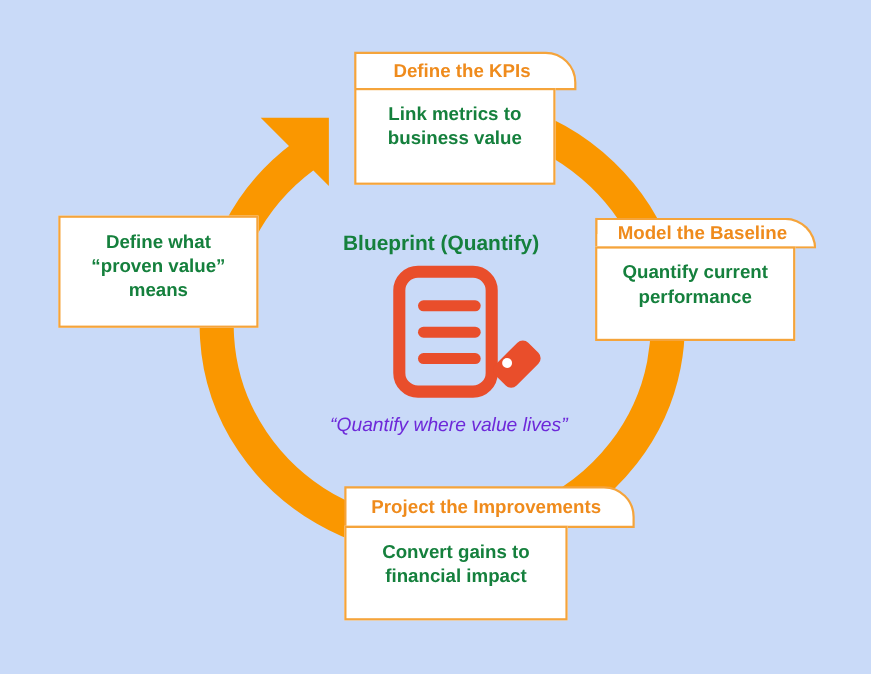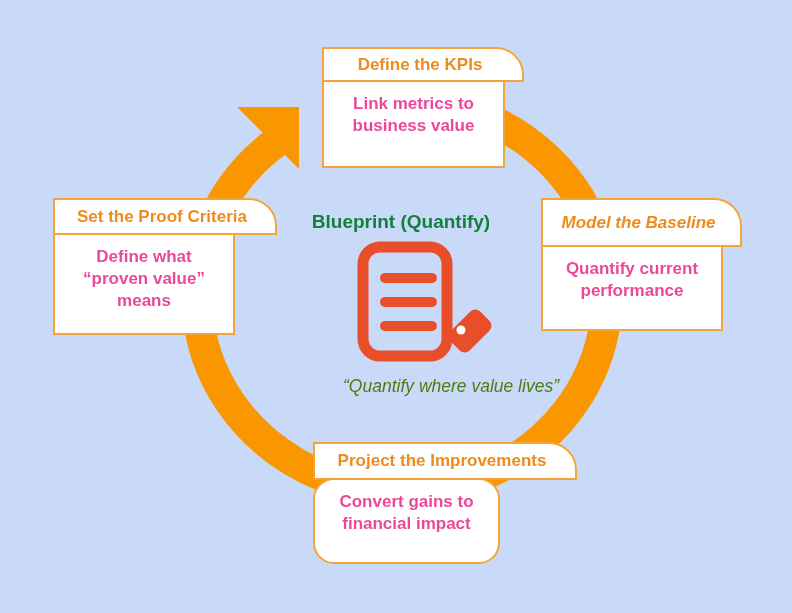--- a/index.html
+++ b/index.html
@@ -21,52 +21,51 @@
     font-weight:bold;
     font-size:17px;
     display:flex;align-items:center;justify-content:center;
     padding-right:6px;
   }
   .st-body{
     box-sizing:border-box;
     background:#ffffff;
     border:2px solid #F5A43B;
     margin-top:-2px;
-    color:#ec4899;
+    color:#15803d;
     font-weight:bold;
     font-size:17px;
     text-align:center;
     white-space:pre-line;
     line-height:1.3;
     padding-top:11px;
   }
   .s0{left:322px;top:47px;}
   .s0 .st-head{width:202px;height:35px;text-align:center;}
   .s0 .st-body{width:183px;height:88px;}
   .s1{left:541px;top:198px;}
-  .s1 .st-head{width:201px;height:49px;font-style:italic;}
+  .s1 .st-head{width:201px;height:28px;}
   .s1 .st-body{width:182px;height:86px;}
   .s2{left:313px;top:442px;}
   .s2 .st-head{width:264px;height:38px;}
-  .s2 .st-body{width:187px;height:86px;border-radius:21px;}
+  .s2 .st-body{width:203px;height:86px;}
   .s3{left:53px;top:198px;}
   .s3 .st-head{width:224px;height:37px;}
   .s3 .st-body{width:182px;height:102px;}
   .center-title{
     position:absolute;left:401px;top:211px;
     transform:translateX(-50%);
     font-size:19px;font-weight:bold;color:#15803d;
     white-space:nowrap;
   }
   .center-quote{
     position:absolute;left:408px;top:376px;
     transform:translateX(-50%);
-    font-style:italic;font-size:17.5px;color:#4d7c0f;
+    font-style:italic;font-size:17.5px;color:#6d28d9;
     white-space:nowrap;
-    margin-left:43px;
   }
 </style>
 </head>
 <body>
 
 <div class="canvas">
 
   <svg class="ring-svg" width="792" height="613" viewBox="0 0 792 613" aria-hidden="true">
 
     <path d="M 275.8 142.3 A 205 195 0 1 0 366 104" fill="none" stroke="#FA9700" stroke-width="31" stroke-linecap="round"></path>
@@ -97,21 +96,20 @@
 performance</div>
   </div>
 
   <div class="station s2">
     <div class="st-head">Project the Improvements</div>
     <div class="st-body">Convert gains to
 financial impact</div>
   </div>
 
   <div class="station s3">
-    <div class="st-head">Set the Proof Criteria</div>
     <div class="st-body">Define what
 “proven value”
 means</div>
   </div>
 
   <div class="center-title">Blueprint (Quantify)</div>
   <div class="center-quote">“Quantify where value lives”</div>
 
 </div>
 

